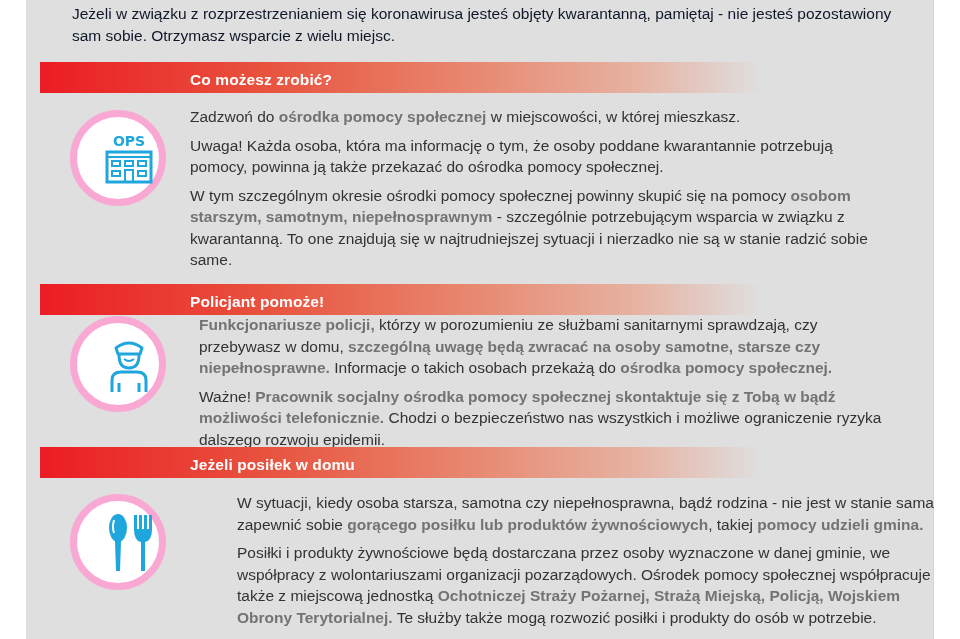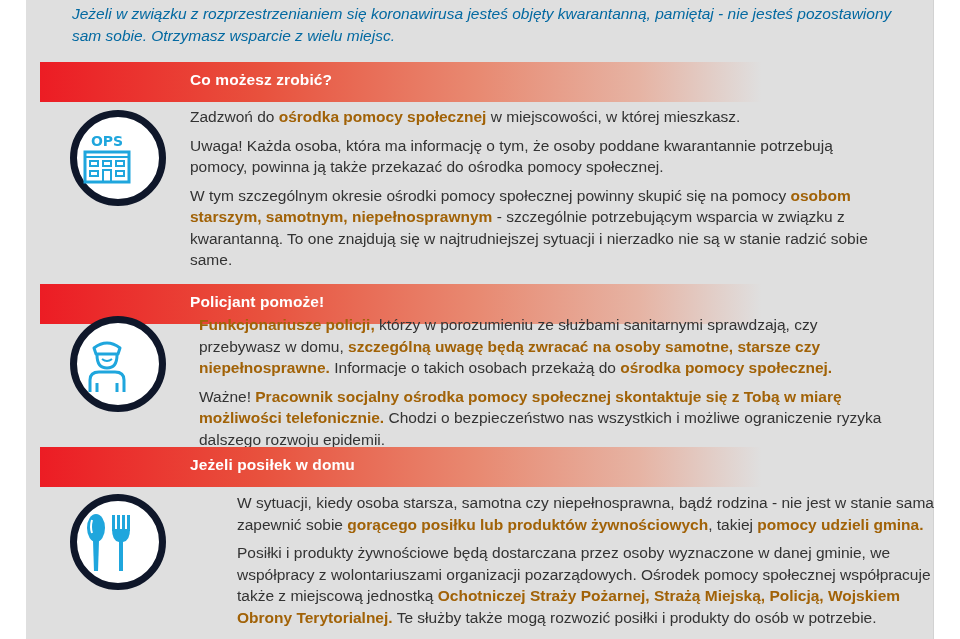--- a/index.html
+++ b/index.html
@@ -10,42 +10,42 @@
     color: #2b2b2b;
     position: relative;
   }
   .panel {
     position: absolute; left: 26px; top: 0; width: 907px; height: 639px;
     background: #dfdfdf;
     border-right: 1px solid #d2d2d2;
   }
   .intro {
     position: absolute; left: 72px; top: 3px; width: 820px;
-    font-size: 15.5px; line-height: 22px; color: #0369a1; font-style: italic;
+    font-size: 15.5px; line-height: 22px; color: #0f172a;
   }
   .bar {
-    position: absolute; left: 40px; width: 880px; height: 40px;
+    position: absolute; left: 40px; width: 880px; height: 31px;
     background: linear-gradient(90deg, #ec1c24 0%, #e8513d 25%, #e88a72 50%, #e6b3a3 68%, rgba(223,223,223,0) 82%);
   }
   .bar-title {
     position: absolute; top: 9px; left: 150px;
     font-weight: bold; font-size: 15.5px; color: #ffffff;
     letter-spacing: 0.1px;
   }
   .icon-circle {
     position: absolute; width: 96px; height: 96px; border-radius: 50%;
-    background: #ffffff; border: 7px solid #0f172a; box-sizing: border-box;
-    display: flex; align-items: center; justify-content: flex-start;
+    background: #ffffff; border: 7px solid #f9a8d4; box-sizing: border-box;
+    display: flex; align-items: center; justify-content: flex-end;
   }
   .section-text {
     position: absolute; left: 190px; width: 700px;
     font-size: 15.5px; line-height: 21.5px; color: #333;
   }
   .section-text p { margin: 0 0 7px 0; }
-  .section-text b { color: #a16207; }
+  .section-text b { color: #737373; }
 </style>
 </head>
 <body>
 
 <div class="panel"></div>
 
 <div class="intro">Jeżeli w związku z rozprzestrzenianiem się koronawirusa jesteś objęty kwarantanną, pamiętaj - nie jesteś pozostawiony sam sobie. Otrzymasz wsparcie z wielu miejsc.</div>
 
 <div class="bar" style="top:62px;">
   <span class="bar-title" style="left:150px;">Co możesz zrobić?</span>
@@ -77,21 +77,21 @@
     <path d="M17 14 Q30 4 43 14 L41 20 L19 20 Z" fill="none" stroke="#1fa6dd" stroke-width="3" stroke-linejoin="round"></path>
     <path d="M20 21 Q20 34 30 34 Q40 34 40 21" fill="none" stroke="#1fa6dd" stroke-width="3"></path>
     <path d="M25 25 Q30 29 35 25" fill="none" stroke="#1fa6dd" stroke-width="2"></path>
     <path d="M13 58 L13 46 Q13 38 22 38 L38 38 Q47 38 47 46 L47 58" fill="none" stroke="#1fa6dd" stroke-width="3"></path>
     <line x1="20" y1="49" x2="20" y2="58" stroke="#1fa6dd" stroke-width="3"></line>
     <line x1="40" y1="49" x2="40" y2="58" stroke="#1fa6dd" stroke-width="3"></line>
   </svg>
 </div>
 <div class="section-text" style="top:314px;margin-left:9px;">
     <p><b>Funkcjonariusze policji,</b><span> którzy w porozumieniu ze służbami sanitarnymi sprawdzają, czy przebywasz w domu, </span><b>szczególną uwagę będą zwracać na osoby samotne, starsze czy niepełnosprawne.</b><span> Informacje o takich osobach przekażą do </span><b>ośrodka pomocy społecznej.</b></p>
-    <p><span>Ważne! </span><b>Pracownik socjalny ośrodka pomocy społecznej skontaktuje się z Tobą w miarę możliwości telefonicznie.</b><span> Chodzi o bezpieczeństwo nas wszystkich i możliwe ograniczenie ryzyka dalszego rozwoju epidemii.</span></p>
+    <p><span>Ważne! </span><b>Pracownik socjalny ośrodka pomocy społecznej skontaktuje się z Tobą w bądź możliwości telefonicznie.</b><span> Chodzi o bezpieczeństwo nas wszystkich i możliwe ograniczenie ryzyka dalszego rozwoju epidemii.</span></p>
   </div>
 
 <div class="bar" style="top:447px;">
   <span class="bar-title">Jeżeli posiłek w domu</span>
 </div>
 <div class="icon-circle" style="left:70px; top:494px;">
   <svg width="60" height="62" viewBox="0 0 60 62">
     <ellipse cx="19" cy="17" rx="9" ry="14" fill="#1fa6dd"></ellipse>
     <path d="M16 30 L22 30 L21 60 L17 60 Z" fill="#1fa6dd"></path>
     <path d="M15 9 Q13 16 15 22" stroke="#ffffff" stroke-width="2" fill="none"></path>

